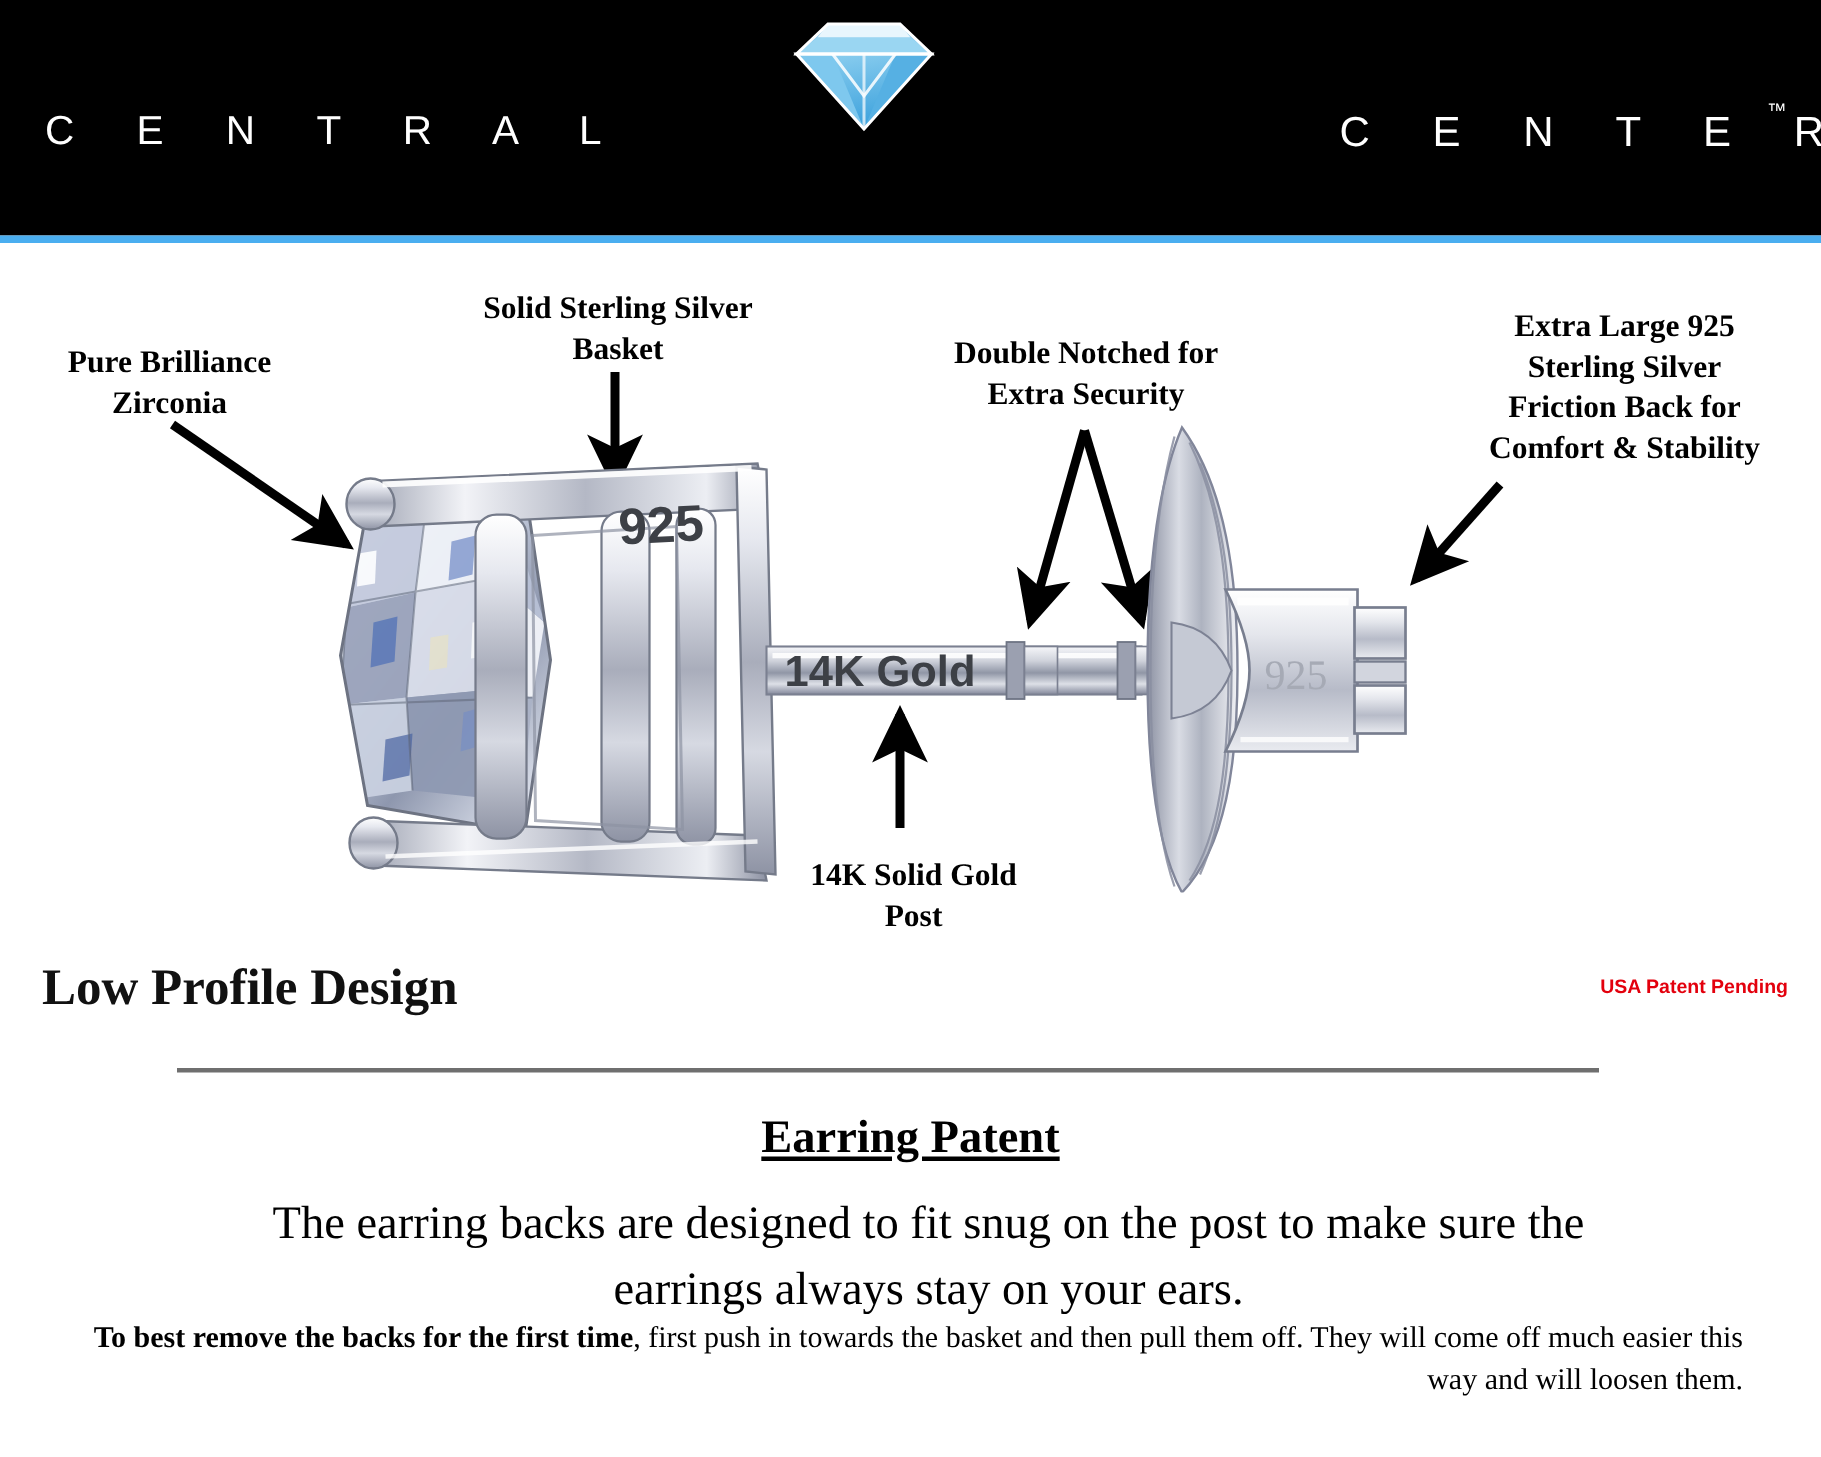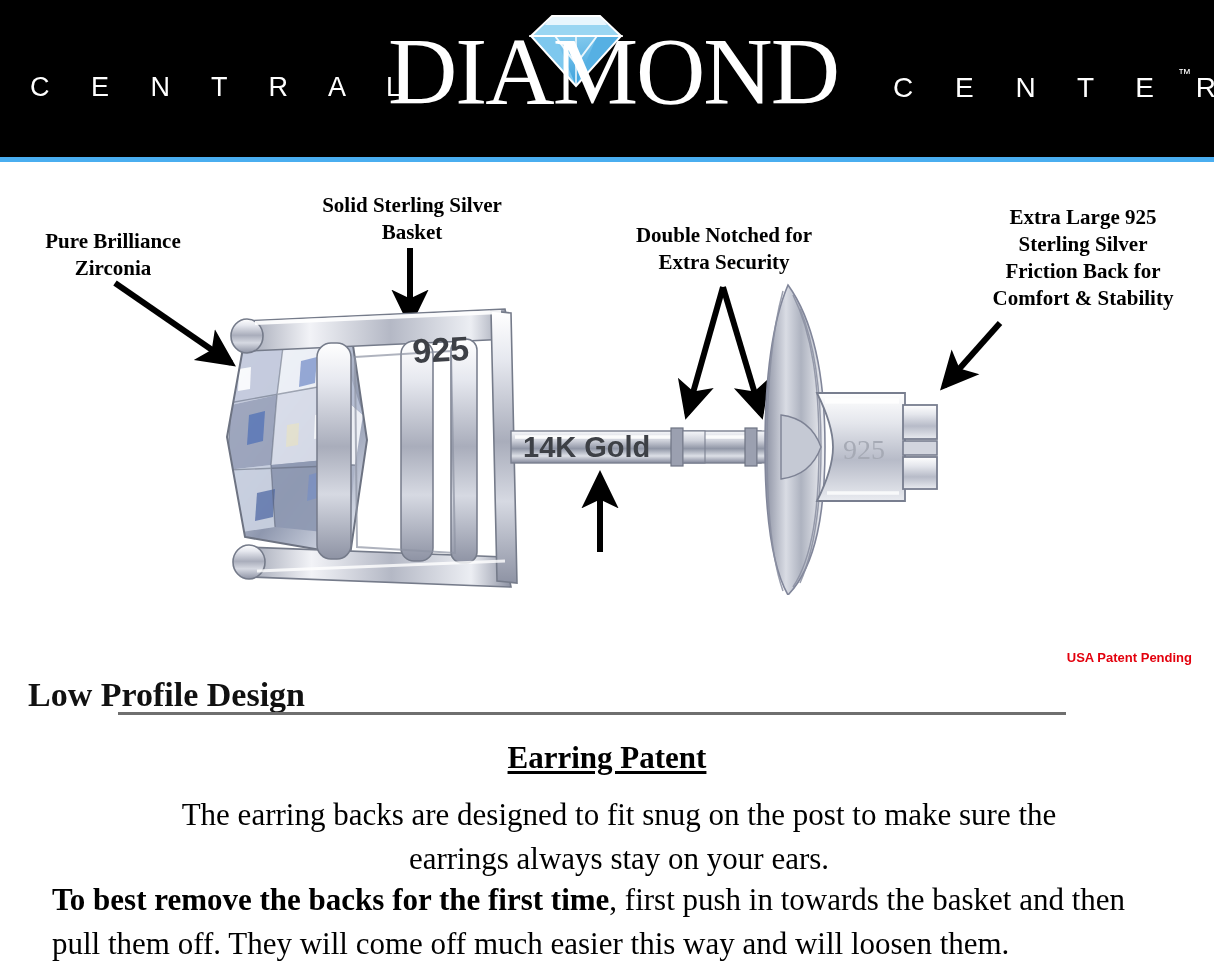--- a/index.html
+++ b/index.html
@@ -102,21 +102,21 @@
 
   
   .arrow-svg { position: absolute; overflow: visible; }
 
   
   #product { position: absolute; left: 205px; top: 265px; width: 790px; height: 330px; }
 
   
   #low-profile {
     position: absolute;
-    left: 28px; top: 676px;
+    left: 28px; top: 640px;
     font-family: "Liberation Serif", "DejaVu Serif", serif;
     font-size: 34px;
     font-weight: bold;
     color: #111111;
     white-space: nowrap;
   }
   #patent {
     position: absolute;
     right: 22px; top: 650px;
     font-family: "Liberation Sans", "DejaVu Sans", sans-serif;
@@ -152,23 +152,23 @@
     text-align: center;
     font-family: "Liberation Serif", "DejaVu Serif", serif;
     font-size: 31px;
     line-height: 1.42;
     color: #000000;
   }
   #backs-p2 {
     position: absolute;
     left: 52px; top: 878px;
     width: 1110px;
-    text-align: left;
-    font-family: "Liberation Serif", "DejaVu Serif", serif;
-    font-size: 31px;
+    text-align: right;
+    font-family: "Liberation Serif", "DejaVu Serif", serif;
+    font-size: 20px;
     line-height: 1.42;
     color: #000000;
   }
   #backs-p2 b { font-weight: bold; }
 </style>
 </head>
 <body>
 
 <div id="page">
 
@@ -196,28 +196,28 @@
     <polygon points="2,22 92,22 47,72" fill="url(#gemBody)"></polygon>
     <polygon points="2,22 47,72 26,22" fill="#7ec8ee"></polygon>
     <polygon points="68,22 92,22 47,72" fill="#56b0e3"></polygon>
 
     <polyline points="26,22 47,50 68,22" fill="none" stroke="#ffffff" stroke-width="2" opacity="0.85"></polyline>
     <line x1="47" y1="22" x2="47" y2="72" stroke="#ffffff" stroke-width="2" opacity="0.7"></line>
     <polygon points="2,22 92,22 47,72" fill="none" stroke="#ffffff" stroke-width="2"></polygon>
     <polygon points="23,2 71,2 92,22 2,22" fill="none" stroke="#ffffff" stroke-width="2"></polygon>
   </svg>
 
-  <div id="brand-diamond">DIAMOND</div>
   <div id="brand-center">C E N T E R</div>
   <div id="brand-tm">™</div>
 
   <div class="callout" id="callout-zirconia">Pure Brilliance<br>Zirconia</div>
   <div class="callout" id="callout-basket">Solid Sterling Silver<br>Basket</div>
   <div class="callout" id="callout-notch">Double Notched for<br>Extra Security</div>
   <div class="callout" id="callout-back">Extra Large 925<br>Sterling Silver<br>Friction Back for<br>Comfort &amp; Stability</div>
+  <div class="callout" id="callout-post">14K Solid Gold<br>Post</div>
 
   <svg class="arrow-svg" style="left:0;top:0;width:1214px;height:971px" viewBox="0 0 1214 971">
     <defs>
       <marker id="ah" markerWidth="7" markerHeight="7" refX="5.4" refY="3.5" orient="auto">
         <polygon points="0,0.4 6.4,3.5 0,6.6 1.5,3.5" fill="#000000"></polygon>
       </marker>
     </defs>
 
     <line x1="115" y1="283" x2="231" y2="363" stroke="#000" stroke-width="6" marker-end="url(#ah)"></line>
 

